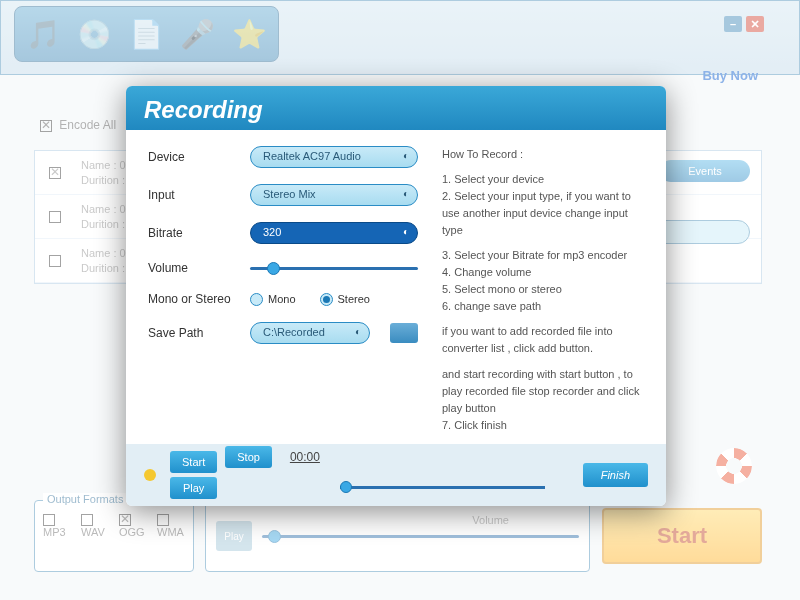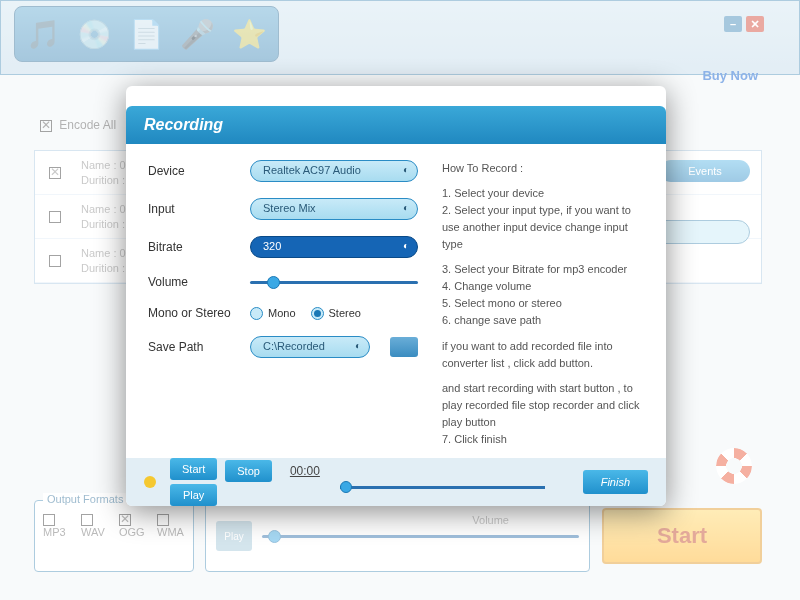--- a/index.html
+++ b/index.html
@@ -49,40 +49,40 @@
 
 .overlay { position:absolute; inset:0; background:rgba(255,255,255,0.55); }
 
 .dialog {
   position:absolute; top:86px; left:126px; width:540px; height:420px;
   background:#fff; border-radius:6px; box-shadow:0 6px 30px rgba(0,0,0,0.45);
   display:flex; flex-direction:column;
 }
 .dlg-head {
   height:44px; background:linear-gradient(#3aa8d8,#2088c0); border-radius:6px 6px 0 0;
-  color:#fff; font-size:16px; font-weight:bold; font-style:italic; padding:10px 18px;margin-top:20px;
+  color:#fff; font-size:24px; font-weight:bold; font-style:italic; padding:10px 18px;
 }
 .dlg-body { flex:1; display:flex; padding:16px 22px 10px; gap:24px; }
 .dlg-left { width:270px; display:flex; flex-direction:column; gap:16px; }
 .dlg-right { flex:1; font-size:11px; color:#555; line-height:1.55; }
 .form-row { display:flex; align-items:center; gap:10px; }
 .form-row .lbl { width:92px; font-size:12px; color:#333; }
 .sel {
   flex:1; height:22px; background:linear-gradient(#c8eaf8,#a8dcf0); border:1px solid #2a8cc5;
   border-radius:13px; font-size:11px; padding:3px 26px 3px 12px; position:relative; color:#2a5a78;
 }
 .sel::after { content:'◐'; position:absolute; right:8px; top:3px; font-size:10px; color:#2a5a78; transform:rotate(0deg); }
 .sel.focus { background:#1565b5; color:#fff; border-color:#0a4a88; }
 .sel.focus::after { color:#fff; }
 
 .slider { flex:1; height:16px; position:relative; }
 .slider .track { position:absolute; top:7px; left:0; right:0; height:3px; background:#2a70b0; border-radius:2px; }
 .slider .thumb { position:absolute; top:2px; width:13px; height:13px; background:#3aa8e5; border-radius:50%; border:1px solid #1a78b5; }
 
-.radio-group { display:flex; gap:15px; align-items:flex-end; }
+.radio-group { display:flex; gap:24px; align-items:flex-end; }
 .radio { display:flex; align-items:center; gap:5px; font-size:11px; color:#333; }
 .radio .dot { width:13px; height:13px; border:1px solid #2a8cc5; border-radius:50%; background:#c8eaf8; position:relative; }
 .radio.on .dot::after { content:''; position:absolute; top:2px; left:2px; width:7px; height:7px; background:#1a78b5; border-radius:50%; }
 
 .path-row .sel { flex:0 0 120px; }
 .folder-icon { width:28px; height:20px; background:linear-gradient(#6aaed8,#3a8cc0); border-radius:3px; margin-left:10px; }
 
 .dlg-foot {
   height:64px; background:#e2eef5; border-radius:0 0 6px 6px; display:flex; align-items:center;
   padding:0 18px; gap:8px;

